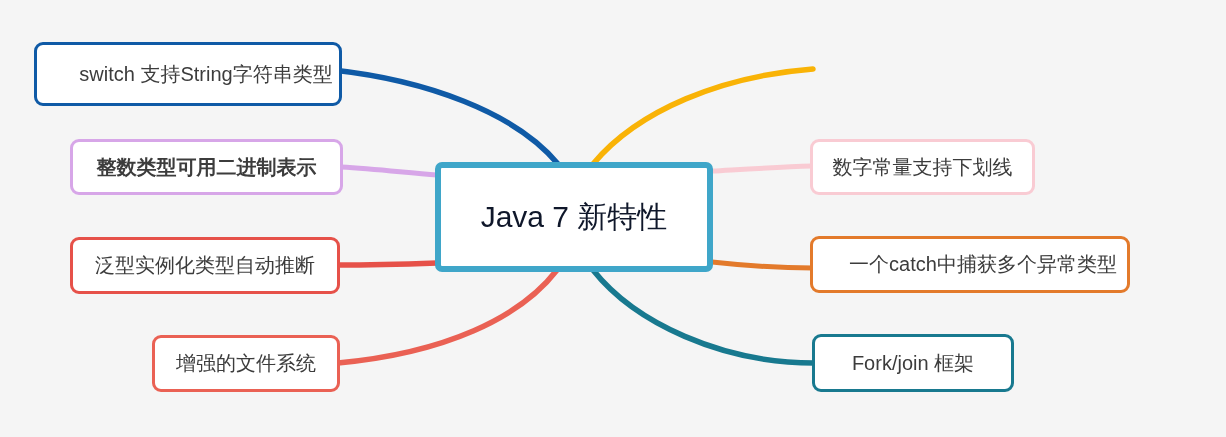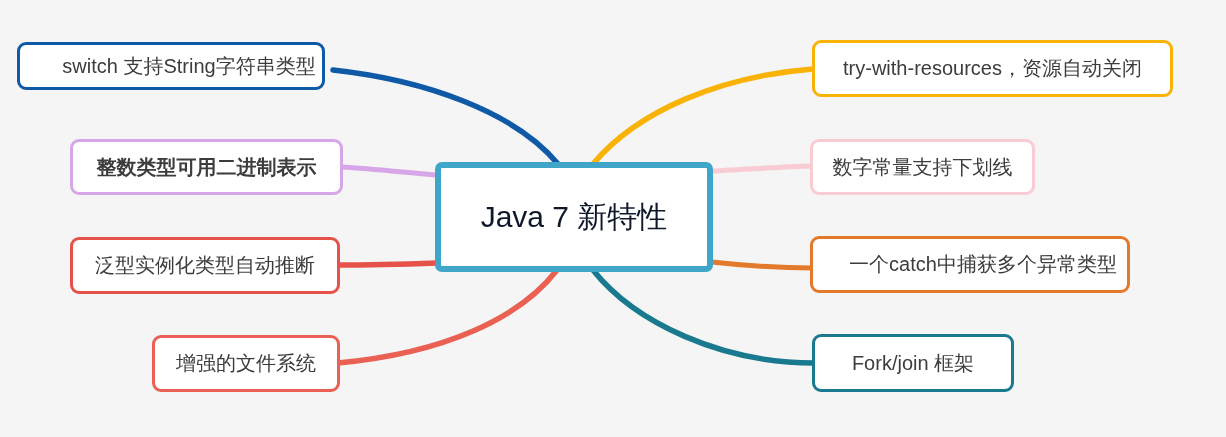--- a/index.html
+++ b/index.html
@@ -45,21 +45,21 @@
   .node .label {
     padding: 0 6px;
   }
   .node-root {
     border-width: 6px;
     border-radius: 7px;
     font-size: 30px;
     color: #0f172a;
   }
   
-  .node-switch-string      { left: 17px;  top: 42px;  width: 308px; height: 48px; padding-left: 36px; }
+  .node-switch-string      { left: 34px;  top: 42px;  width: 308px; height: 64px; padding-left: 36px; }
   .node-binary-literal     { left: 70px;  top: 139px; width: 273px; height: 56px; font-weight: bold; }
   .node-generic-inference  { left: 70px;  top: 237px; width: 270px; height: 57px; }
   .node-file-system        { left: 152px; top: 335px; width: 188px; height: 57px; }
   .node-root               { left: 435px; top: 162px; width: 278px; height: 110px; }
   .node-try-with-resources { left: 812px; top: 40px;  width: 361px; height: 57px; }
   .node-underscore-literal { left: 810px; top: 139px; width: 225px; height: 56px; }
   .node-multi-catch        { left: 810px; top: 236px; width: 320px; height: 57px; }
   .node-fork-join          { left: 812px; top: 334px; width: 202px; height: 58px; }
 </style>
 </head>
@@ -91,23 +91,20 @@
   </div>
 
   <div class="node node-file-system" style="border-color: rgb(234, 97, 84);">
     <span class="label">增强的文件系统</span>
   </div>
 
   <div class="node node-root" style="border-color: rgb(63, 166, 201);">
     <span class="label">Java 7 新特性</span>
   </div>
 
-  <div class="node node-try-with-resources" style="border-color: rgb(249, 179, 6);">
-    <span class="label">try-with-resources，资源自动关闭</span>
-  </div>
 
   <div class="node node-underscore-literal" style="border-color: rgb(249, 203, 211); justify-content: center;">
     <span class="label">数字常量支持下划线</span>
   </div>
 
   <div class="node node-multi-catch" style="border-color: rgb(227, 122, 43); padding-left: 26px;">
     <span class="label">一个catch中捕获多个异常类型</span>
   </div>
 
   <div class="node node-fork-join" style="border-color: rgb(24, 121, 143);">

